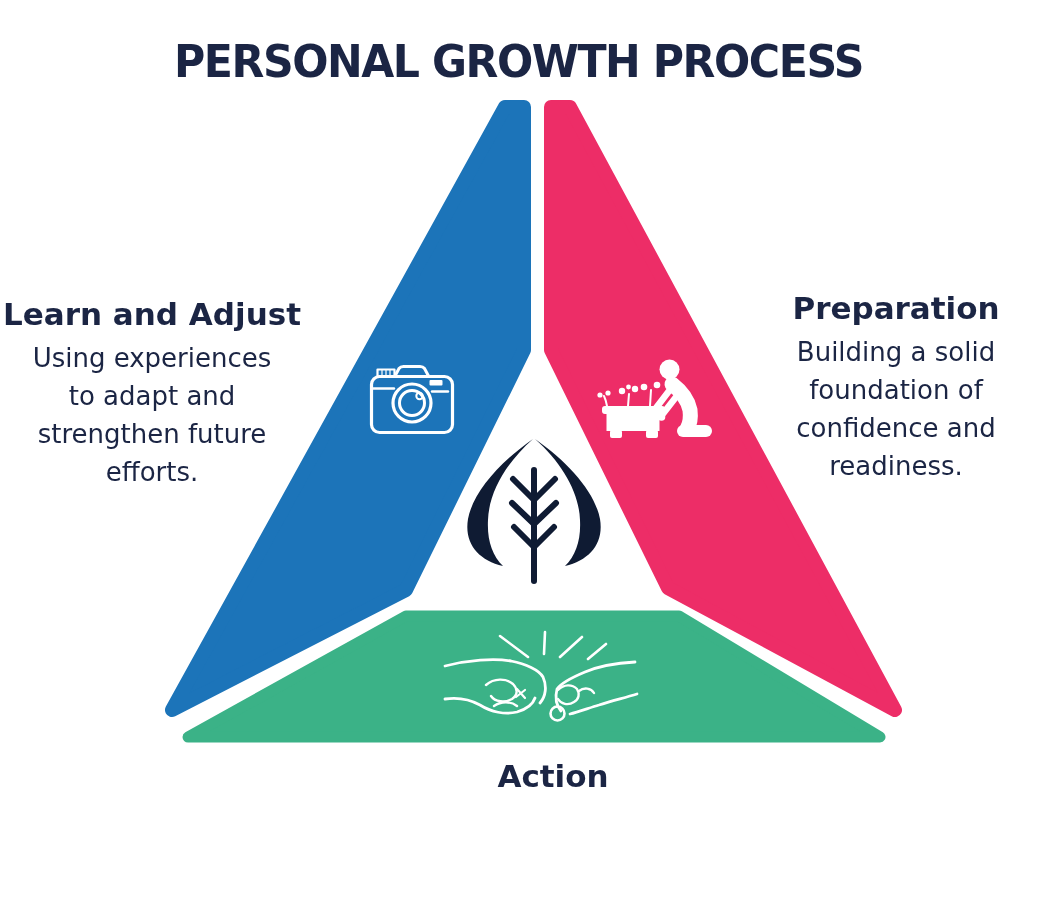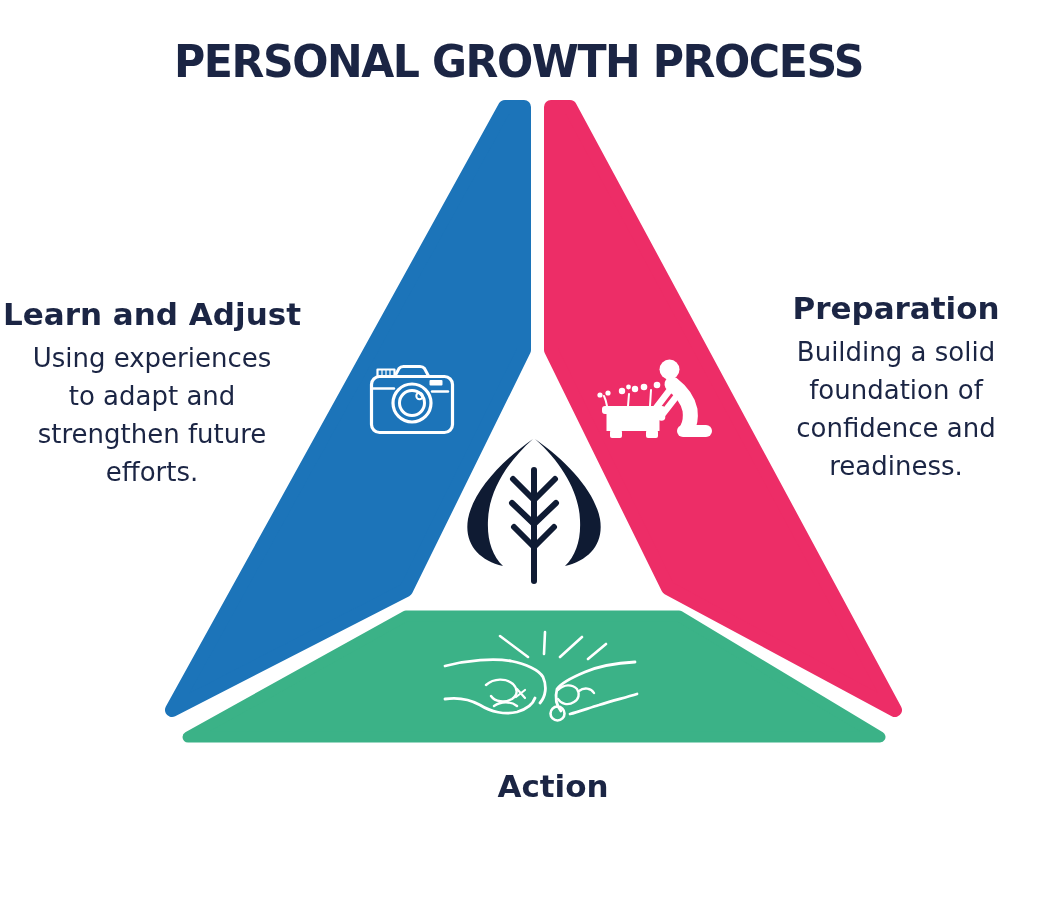--- a/index.html
+++ b/index.html
@@ -31,21 +31,21 @@
   .seg-action { stroke: var(--green, #3BB287); stroke-width: 11; }
   .leaf-fill   { fill: var(--leaf, #0F1B33); }
   .leaf-stroke { stroke: var(--leaf, #0F1B33); fill: none; stroke-linecap: round; }
   .wstroke { stroke: var(--white, #ffffff); fill: none; stroke-linecap: round; stroke-linejoin: round; }
   .wfill   { fill: var(--white, #ffffff); }
   .section { position: absolute; text-align: center; color: var(--navy, #1B2544); }
   .section .heading { font-size: 31px; font-weight: bold; line-height: 40px; }
   .section .desc { font-size: 26px; line-height: 38px; white-space: pre-line; margin-top: 5px; }
   .sec-learn  { left: -8px;  top: 294px; width: 320px; }
   .sec-prep   { left: 736px; top: 288px; width: 320px; }
-  .sec-action { left: 393px; top: 756px; width: 320px; margin-top: 10px; }
+  .sec-action { left: 393px; top: 756px; width: 320px; }
 </style>
 </head>
 <body>
 
 <div class="canvas">
 
   <h1 class="title">PERSONAL GROWTH PROCESS</h1>
 
   <svg class="diagram-svg" width="1037" height="921" viewBox="0 0 1037 921">
 

